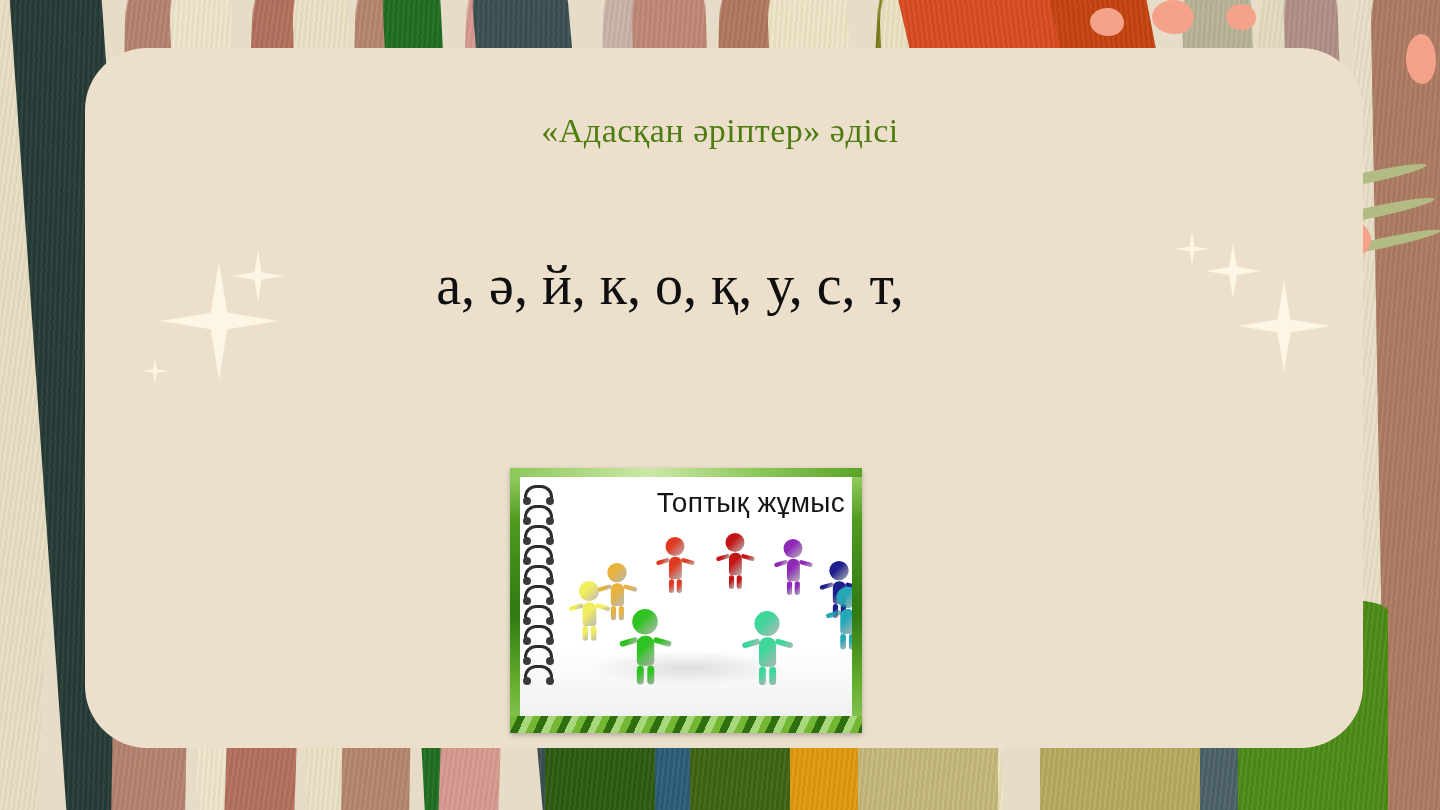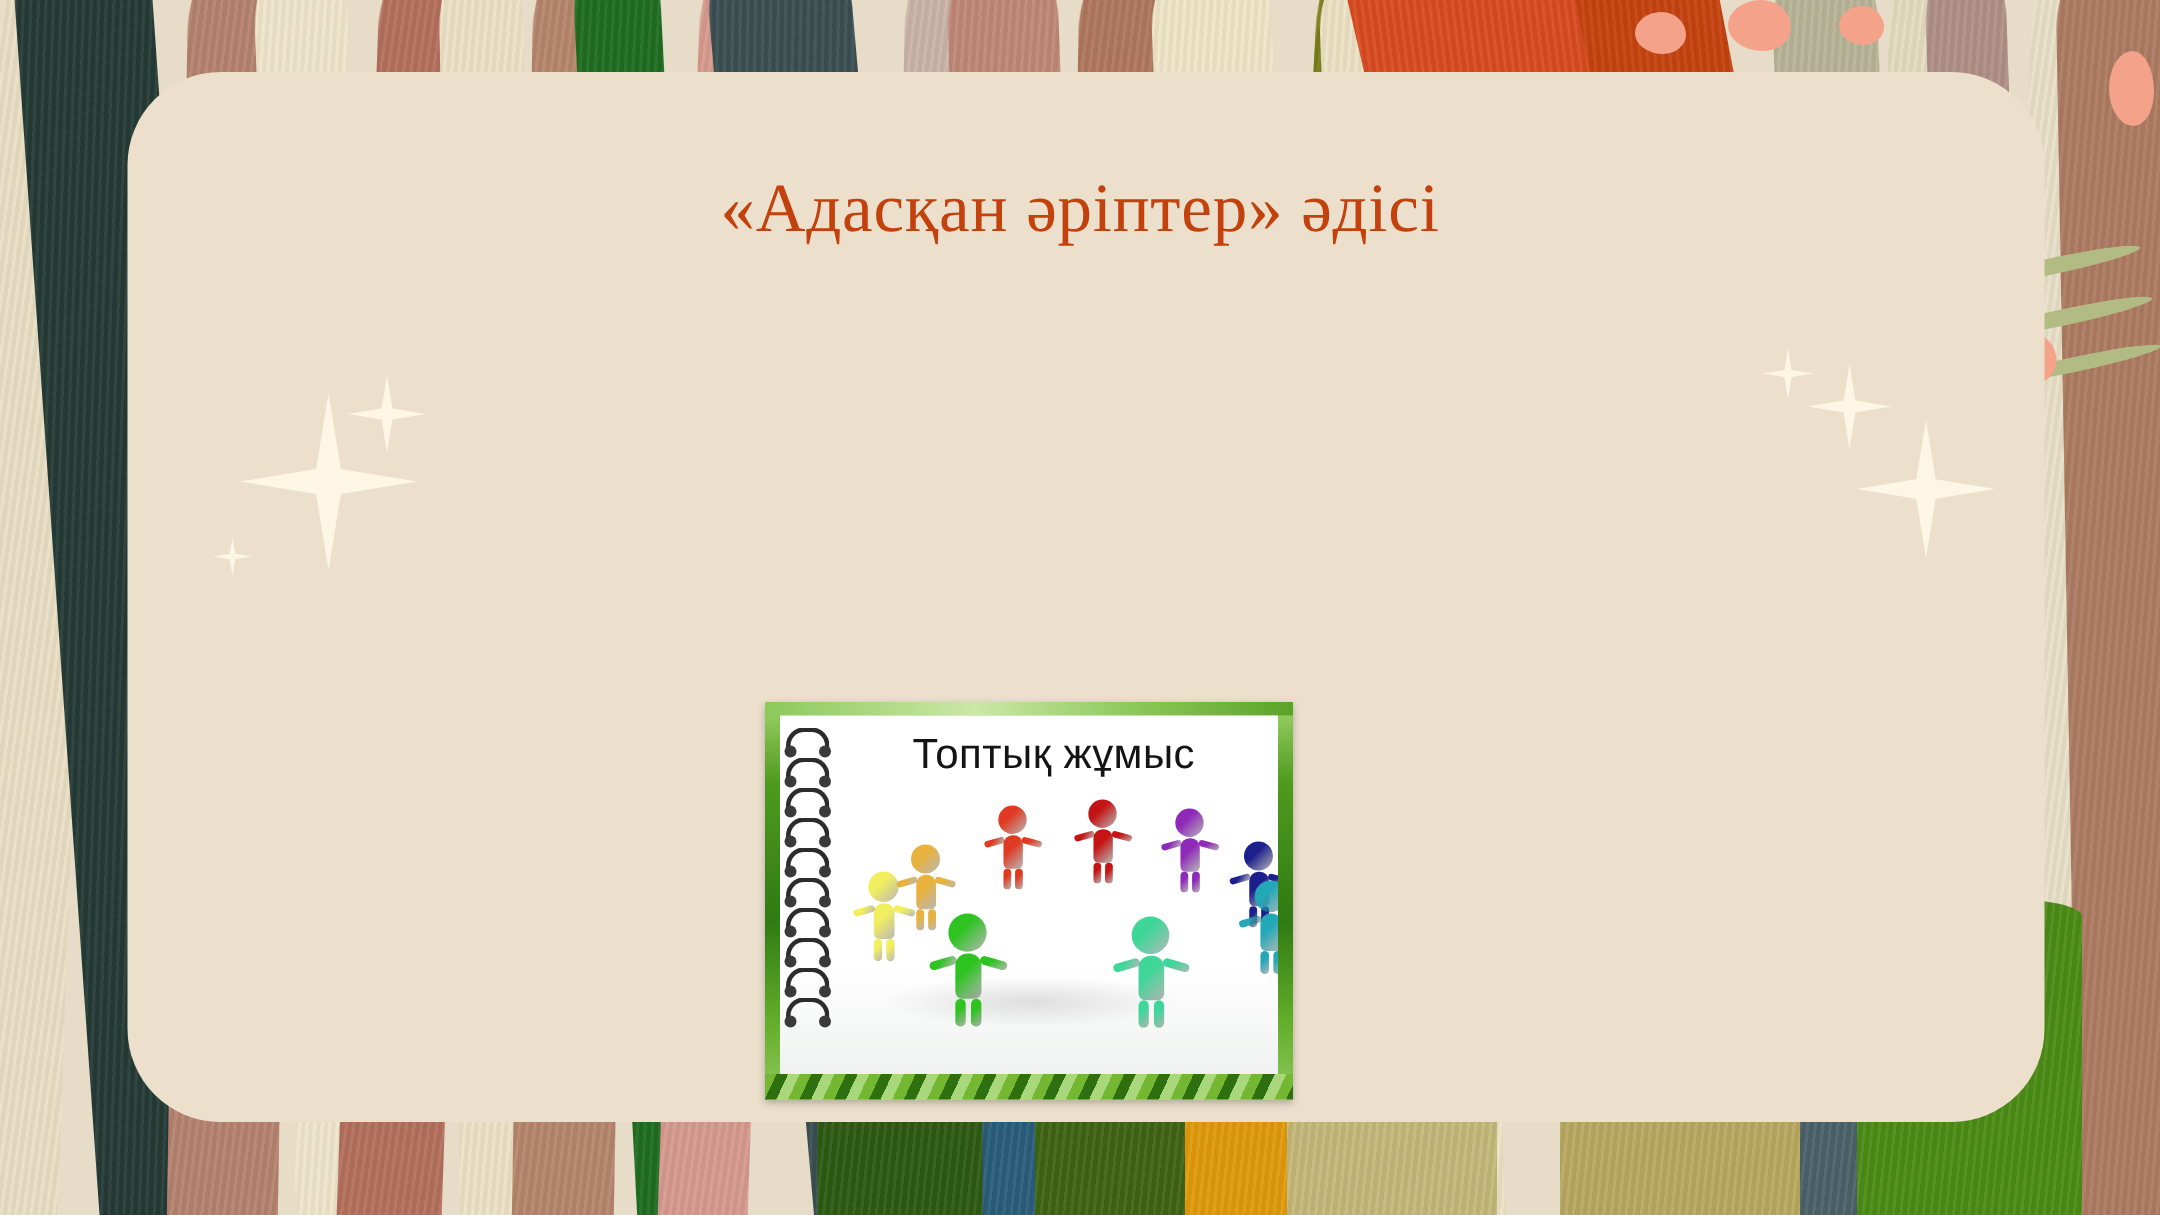--- a/index.html
+++ b/index.html
@@ -79,23 +79,23 @@
     clip-path: polygon(50% 0%, 57% 43%, 100% 50%, 57% 57%, 50% 100%, 43% 57%, 0% 50%, 43% 43%);
   }
 
   
   .title {
     position: absolute;
     left: 0;
     top: 112px;
     width: 1440px;
     text-align: center;
-    color: #c2410c;
+    color: #4d7c0f;
     font-family: "Liberation Serif", serif;
-    font-size: 46px;
+    font-size: 34px;
     letter-spacing: 0.5px;
     white-space: nowrap;
   }
 
   
   .letters {
     position: absolute;
     left: 170px;
     top: 240px;
     width: 1000px;
@@ -169,21 +169,21 @@
     background: #3a3a3a;
   }
   .ring::before { left: -4px; }
   .ring::after  { right: -4px; }
 
   .nb-title {
     position: absolute;
     left: 40px;
     right: 7px;
     top: 10px;
-    text-align: center;
+    text-align: right;
     font-family: "Liberation Sans", sans-serif;
     font-size: 28px;
     color: #141414;
     letter-spacing: 0.3px;
     white-space: nowrap;
   }
 
   
   .figures {
     position: absolute;
@@ -293,20 +293,21 @@
       <div class="sparkle" style="left: 232px; top: 250px; width: 52px; height: 52px;"></div>
       <div class="sparkle" style="left: 142px; top: 358px; width: 26px; height: 26px;"></div>
       <div class="sparkle" style="left: 1205px; top: 243px; width: 56px; height: 56px;"></div>
       <div class="sparkle" style="left: 1238px; top: 280px; width: 92px; height: 92px;"></div>
       <div class="sparkle" style="left: 1175px; top: 232px; width: 34px; height: 34px;"></div>
     </div>
 
   <div class="title">«Адасқан әріптер» әдісі</div>
 
   <div class="letters">
+    <span class="line">а, ә, й, к, о, қ, у, с, т,</span>
   </div>
 
   <div class="notebook">
     <div class="nb-stripes-top"></div>
     <div class="nb-page">
       <div class="nb-rings" id="rings">
           <div class="ring" style="top: 2px;"></div>
           <div class="ring" style="top: 22px;"></div>
           <div class="ring" style="top: 42px;"></div>
           <div class="ring" style="top: 62px;"></div>

